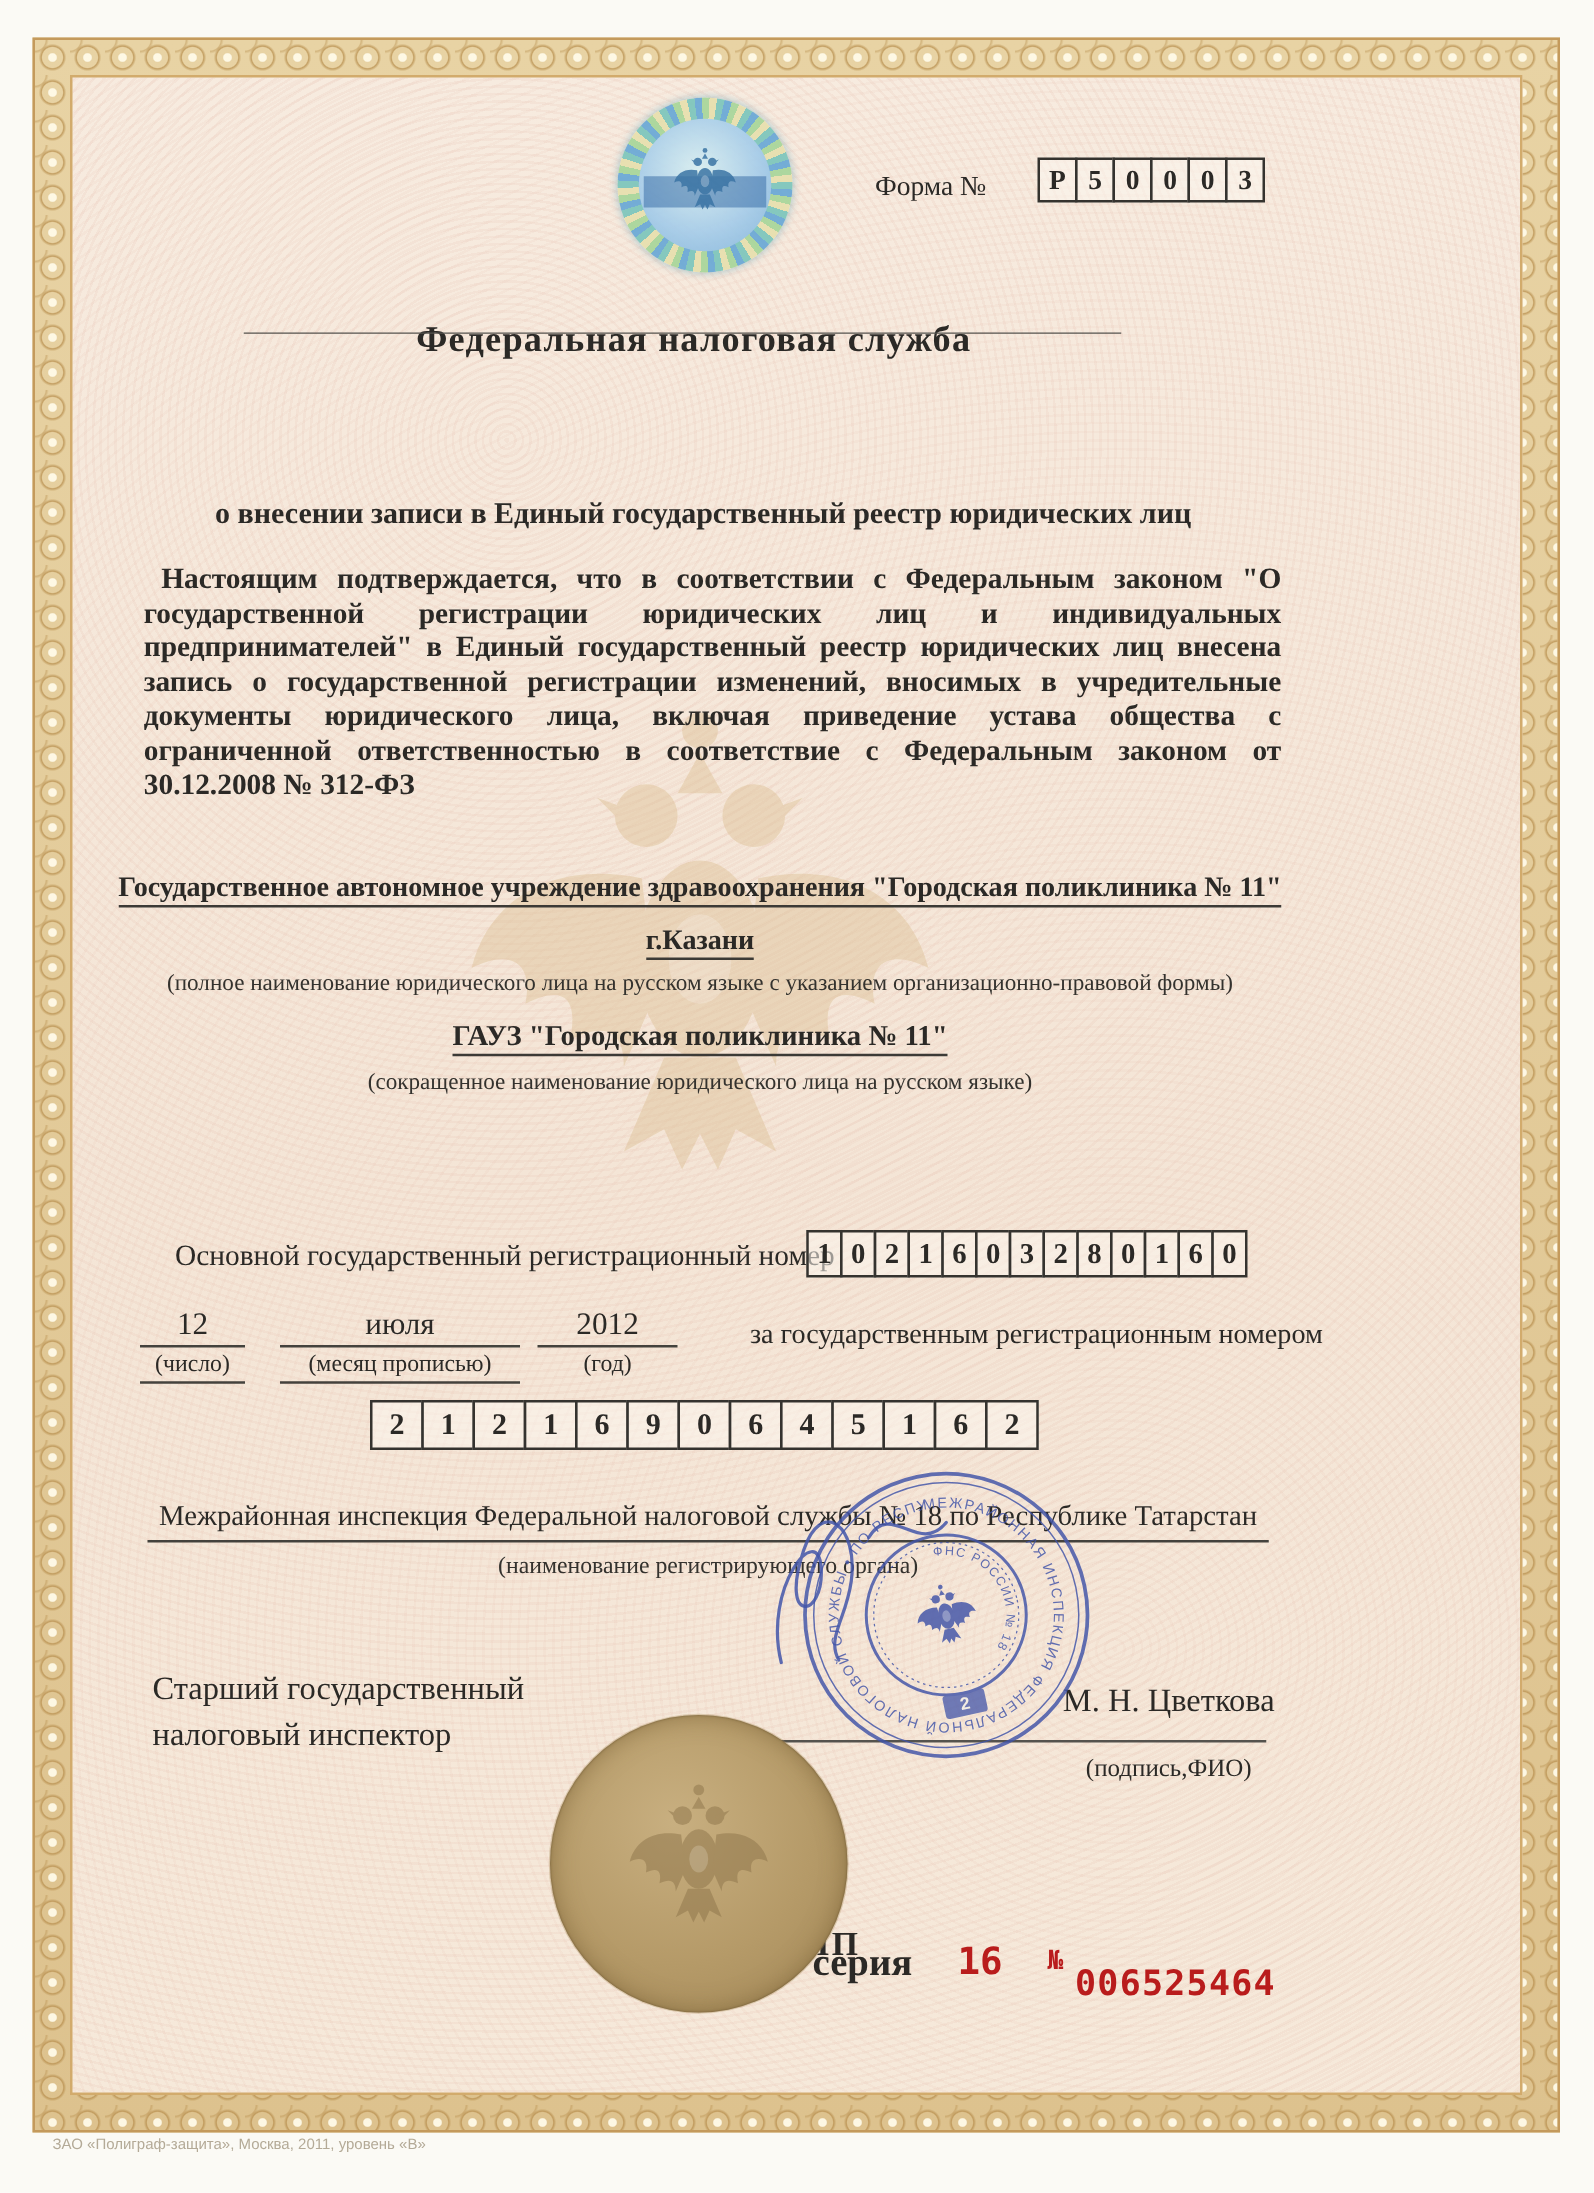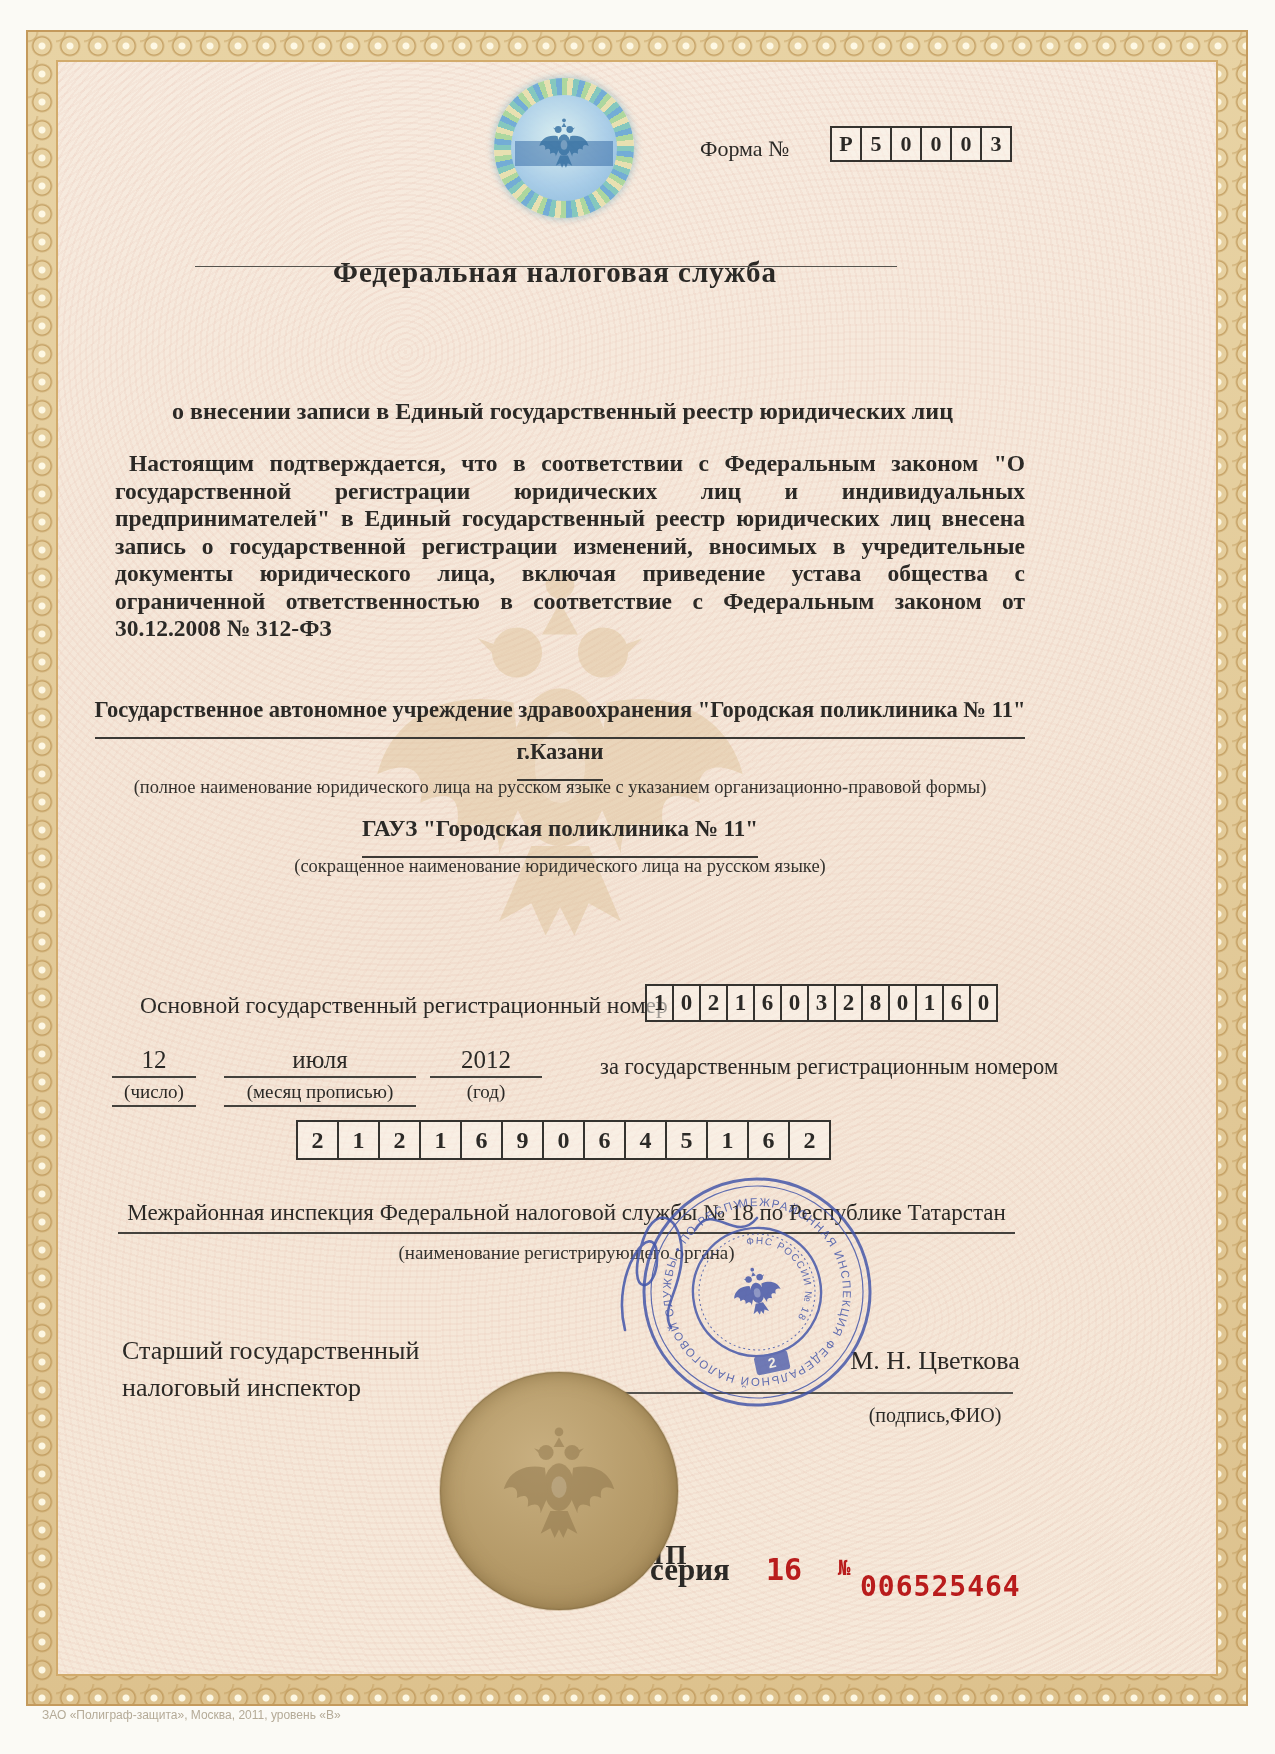--- a/index.html
+++ b/index.html
@@ -30,21 +30,21 @@
     background-image:
       repeating-radial-gradient(circle at 30% 18%, rgba(226,180,164,.14) 0 2px, transparent 2px 6px),
       repeating-radial-gradient(circle at 72% 78%, rgba(226,180,164,.10) 0 2px, transparent 2px 7px),
       linear-gradient(180deg, #f7ebdf 0%, #f4e5d6 55%, #f6e9da 100%);
     border:2px solid #d2ab6c;
     box-sizing:border-box;
   }
   .center{text-align:center;}
   .b{font-weight:bold;}
   .nowrap{white-space:nowrap;}
-  .u-span{border-bottom:2px solid #3c3a36;padding-bottom:15px;}
+  .u-span{border-bottom:2px solid #3c3a36;padding-bottom:2px;}
   .cap{color:#34322e;}
   .rule{background:#55534e;height:2px;}
   
   .cellrow{display:flex;}
   .cell{
     box-sizing:border-box;border:2px solid #35332f;margin-left:-2px;
     display:flex;align-items:center;justify-content:center;
     font-weight:bold;background:rgba(252,246,238,.55);
   }
   .cellrow .cell:first-child{margin-left:0;}

